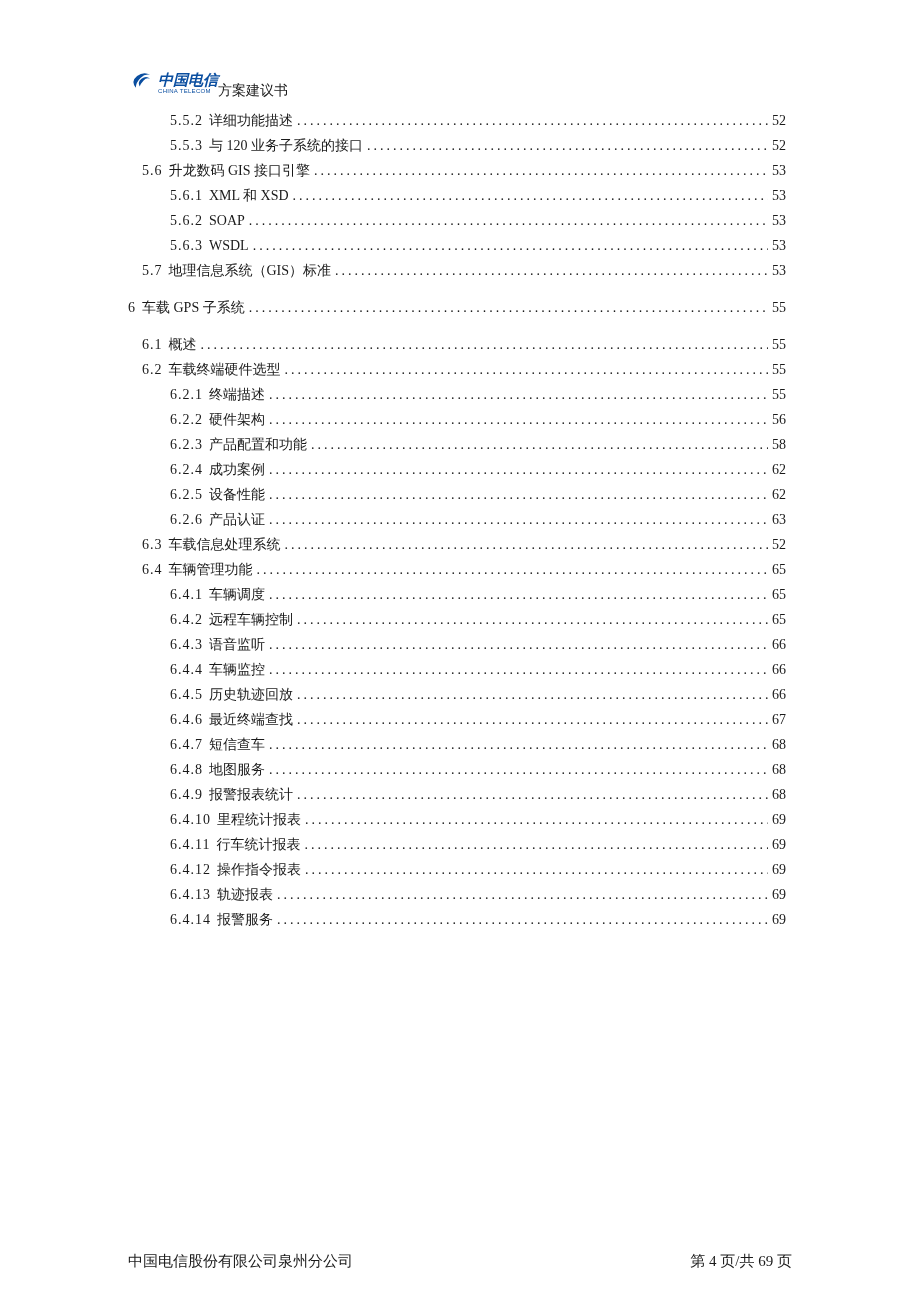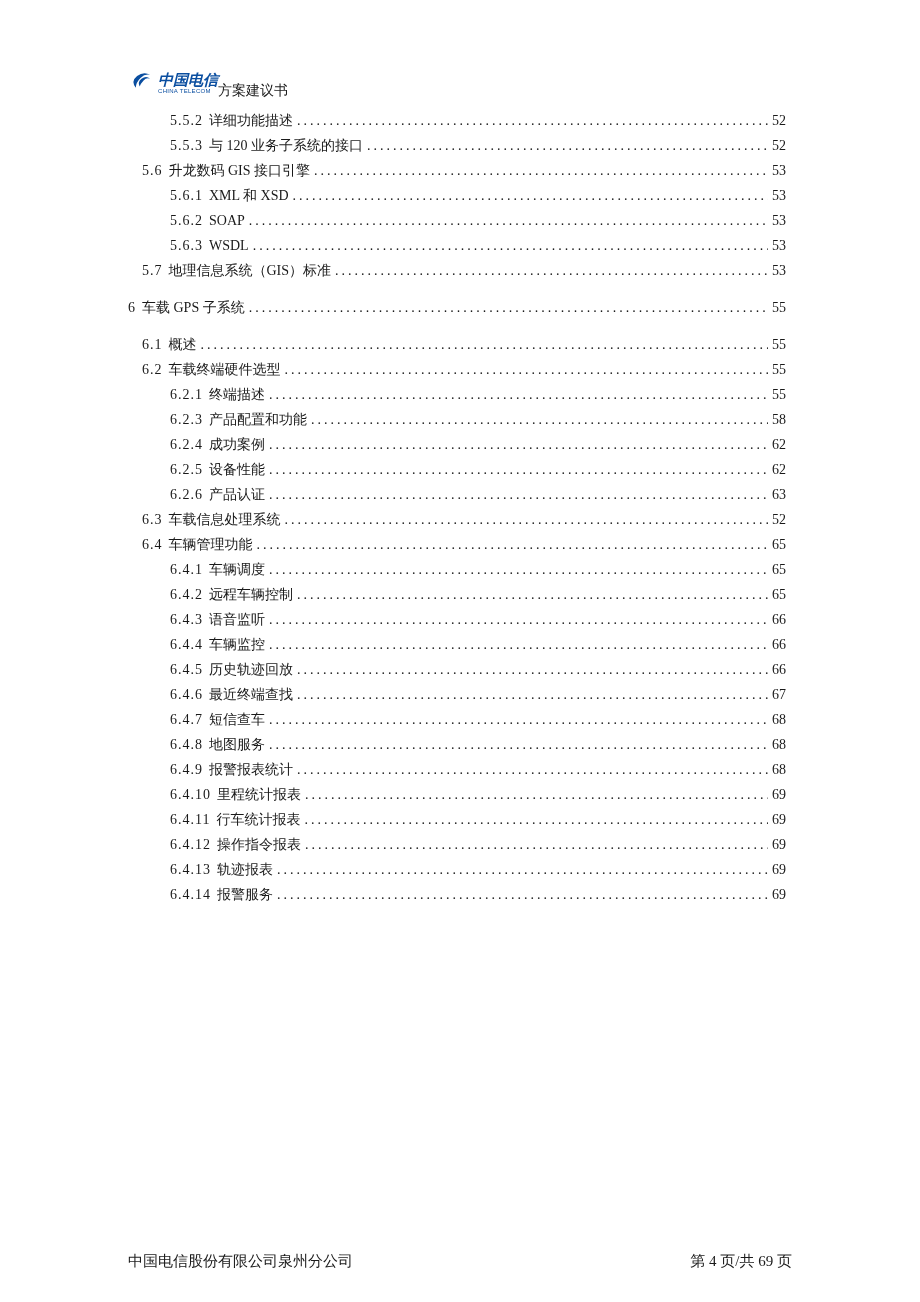--- a/index.html
+++ b/index.html
@@ -187,20 +187,26 @@
         <span class="toc-dots"></span>
         <span class="toc-page">55</span>
       </div>
       <div class="toc-line l3">
         <span class="toc-num">6.2.1</span>
         <span class="toc-label">终端描述</span>
         <span class="toc-dots"></span>
         <span class="toc-page">55</span>
       </div>
       <div class="toc-line l3">
+        <span class="toc-num">6.2.2</span>
+        <span class="toc-label">硬件架构</span>
+        <span class="toc-dots"></span>
+        <span class="toc-page">56</span>
+      </div>
+      <div class="toc-line l3">
         <span class="toc-num">6.2.3</span>
         <span class="toc-label">产品配置和功能</span>
         <span class="toc-dots"></span>
         <span class="toc-page">58</span>
       </div>
       <div class="toc-line l3">
         <span class="toc-num">6.2.4</span>
         <span class="toc-label">成功案例</span>
         <span class="toc-dots"></span>
         <span class="toc-page">62</span>

